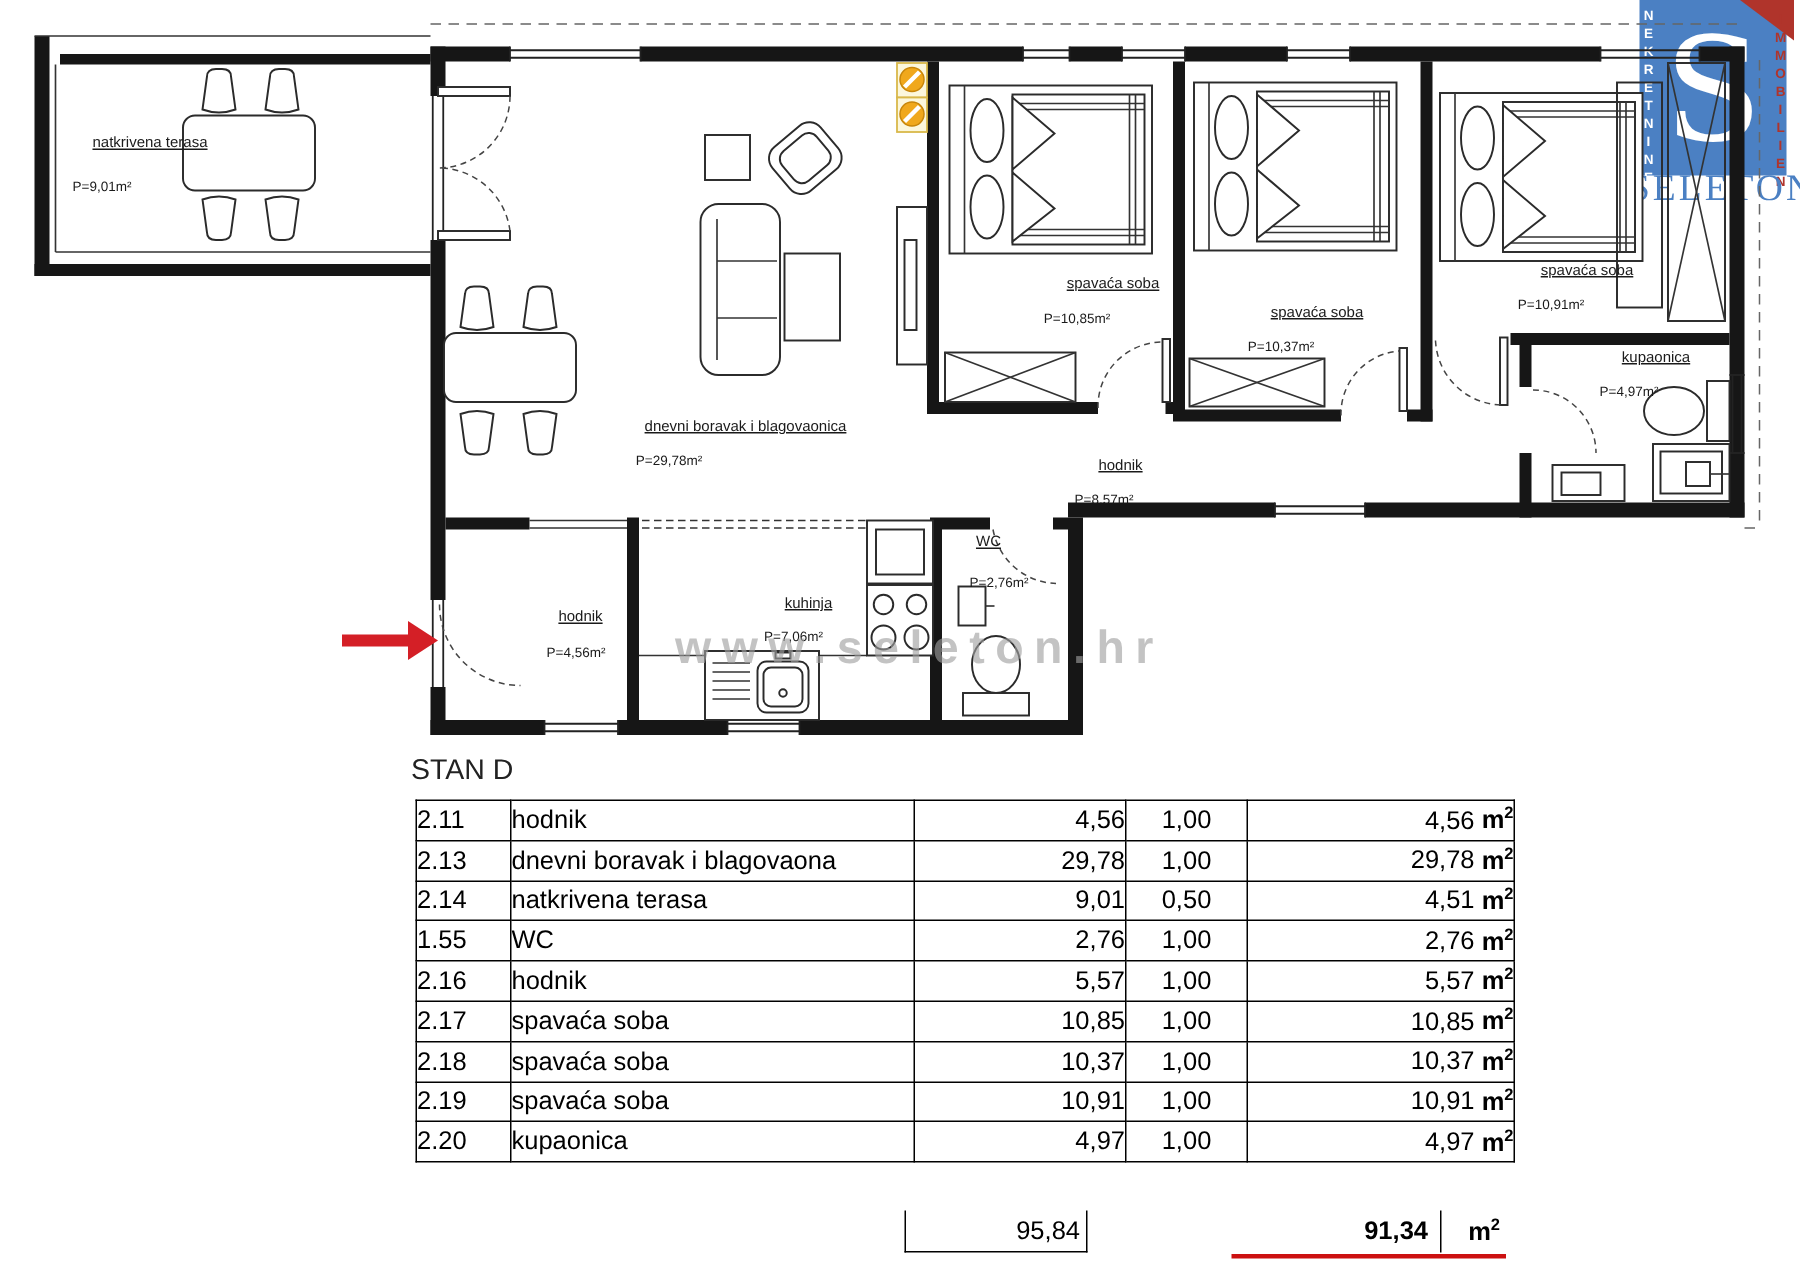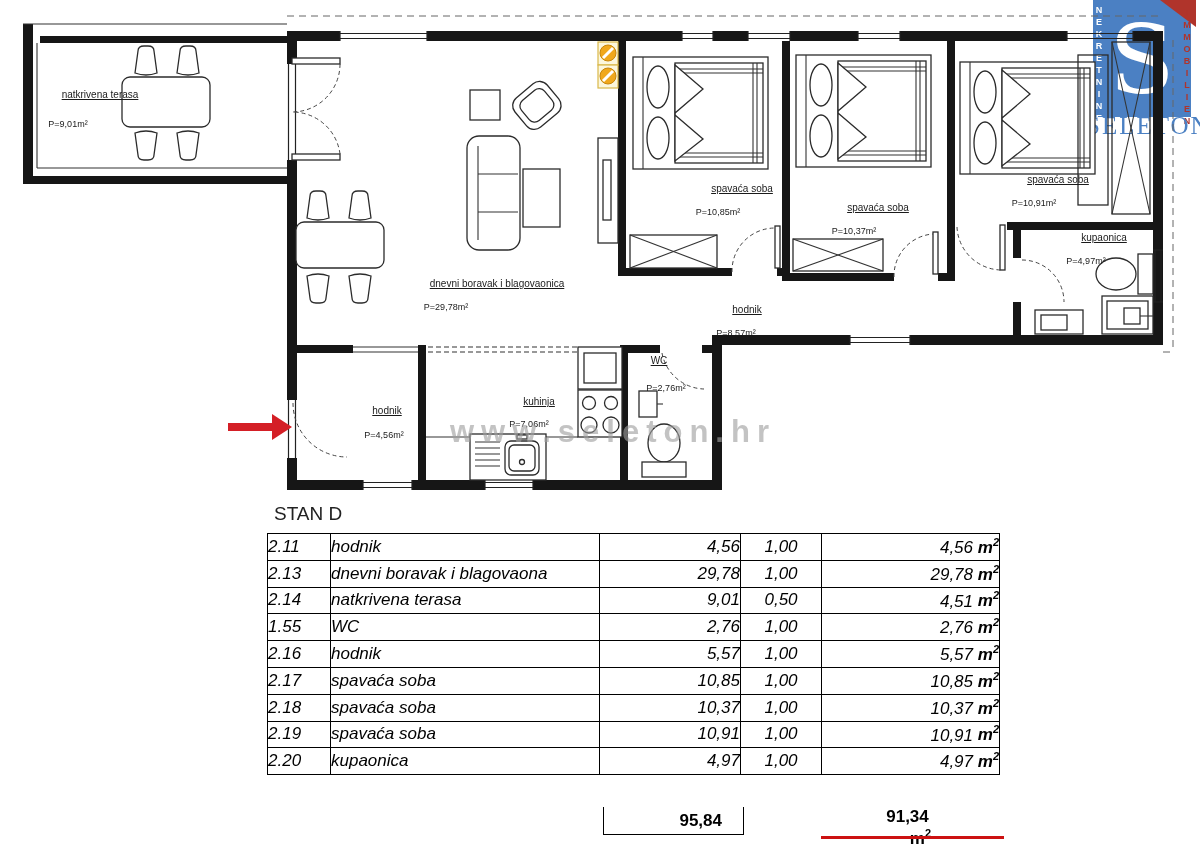--- a/index.html
+++ b/index.html
@@ -30,36 +30,36 @@
   .dash{stroke:#666;stroke-width:1;fill:none;stroke-dasharray:7 5;}
   svg text{font-family:"Liberation Sans",sans-serif;}
   .rn{font-size:10px;fill:#1a1a1a;text-anchor:middle;text-decoration:underline;}
   .ra{font-size:9px;fill:#1a1a1a;text-anchor:middle;}
   .wm{font-size:31px;font-weight:bold;letter-spacing:7px;fill:#a0a0a0;opacity:.62;}
   .red{fill:#d41f26;}
   .boiler-box{fill:#fcf7dc;stroke:#d9b84a;stroke-width:1.2;}
   .boiler-dot{fill:#f0a81c;stroke:#c8860a;stroke-width:1;}
   
   .plan-title{position:absolute;left:274px;top:503px;font-size:19px;color:#222;z-index:3;}
-  table.areas{position:absolute;left:267px;top:533px;z-index:3;border-collapse:collapse;
-              table-layout:fixed;width:727px;font-size:17px;color:#000;font-style:italic;}
+  table.areas{position:absolute;left:277px;top:533px;z-index:3;border-collapse:collapse;
+              table-layout:fixed;width:727px;font-size:17px;color:#000;}
   table.areas td{border:1.6px solid #000;height:25.8px;padding:0;white-space:nowrap;overflow:hidden;}
   td.c-id{width:62px;padding-left:5px;}
   td.c-name{width:268px;padding-left:7px;}
   td.c-num{width:140px;text-align:right;padding-right:7px;}
   td.c-coef{width:80px;text-align:center;padding-right:7px;}
   td.c-tot{width:177px;text-align:right;padding-right:7px;}
   .u{font-weight:bold;text-align:right;}
   sup{font-size:11px;}
-  .tot-area{position:absolute;left:603px;top:807px;width:141px;height:28px;z-index:3;
+  .tot-area{position:absolute;left:603px;top:807px;width:122px;height:28px;z-index:3;
             box-sizing:border-box;border-left:1.6px solid #000;border-right:1.6px solid #000;
-            border-bottom:1.6px solid #000;font-size:17px;font-weight:bold;line-height:27px;
-            text-align:right;padding-right:21px;}
+            border-bottom:1.6px solid #000;font-size:17px;font-weight:normal;line-height:27px;
+            text-align:right;padding-right:4px;}
   .tot-final{position:absolute;left:823px;top:807px;width:177px;height:28px;z-index:3;
-             display:flex;align-items:center;font-size:17px;font-weight:bold;flex-direction:column;}
+             display:flex;align-items:center;font-size:17px;font-weight:bold;}
   .tot-final .val{flex:1;text-align:right;padding-right:8px;}
   .tot-final .sep{width:0;border-left:1.6px solid #000;height:28px;}
   .tot-final .unit{width:34px;padding-left:5px;}
   .red-line{position:absolute;left:821px;top:836px;width:183px;height:3px;background:#cc1111;z-index:3;}
 </style>
 </head>
 <body>
 
 <div class="stage">
 

